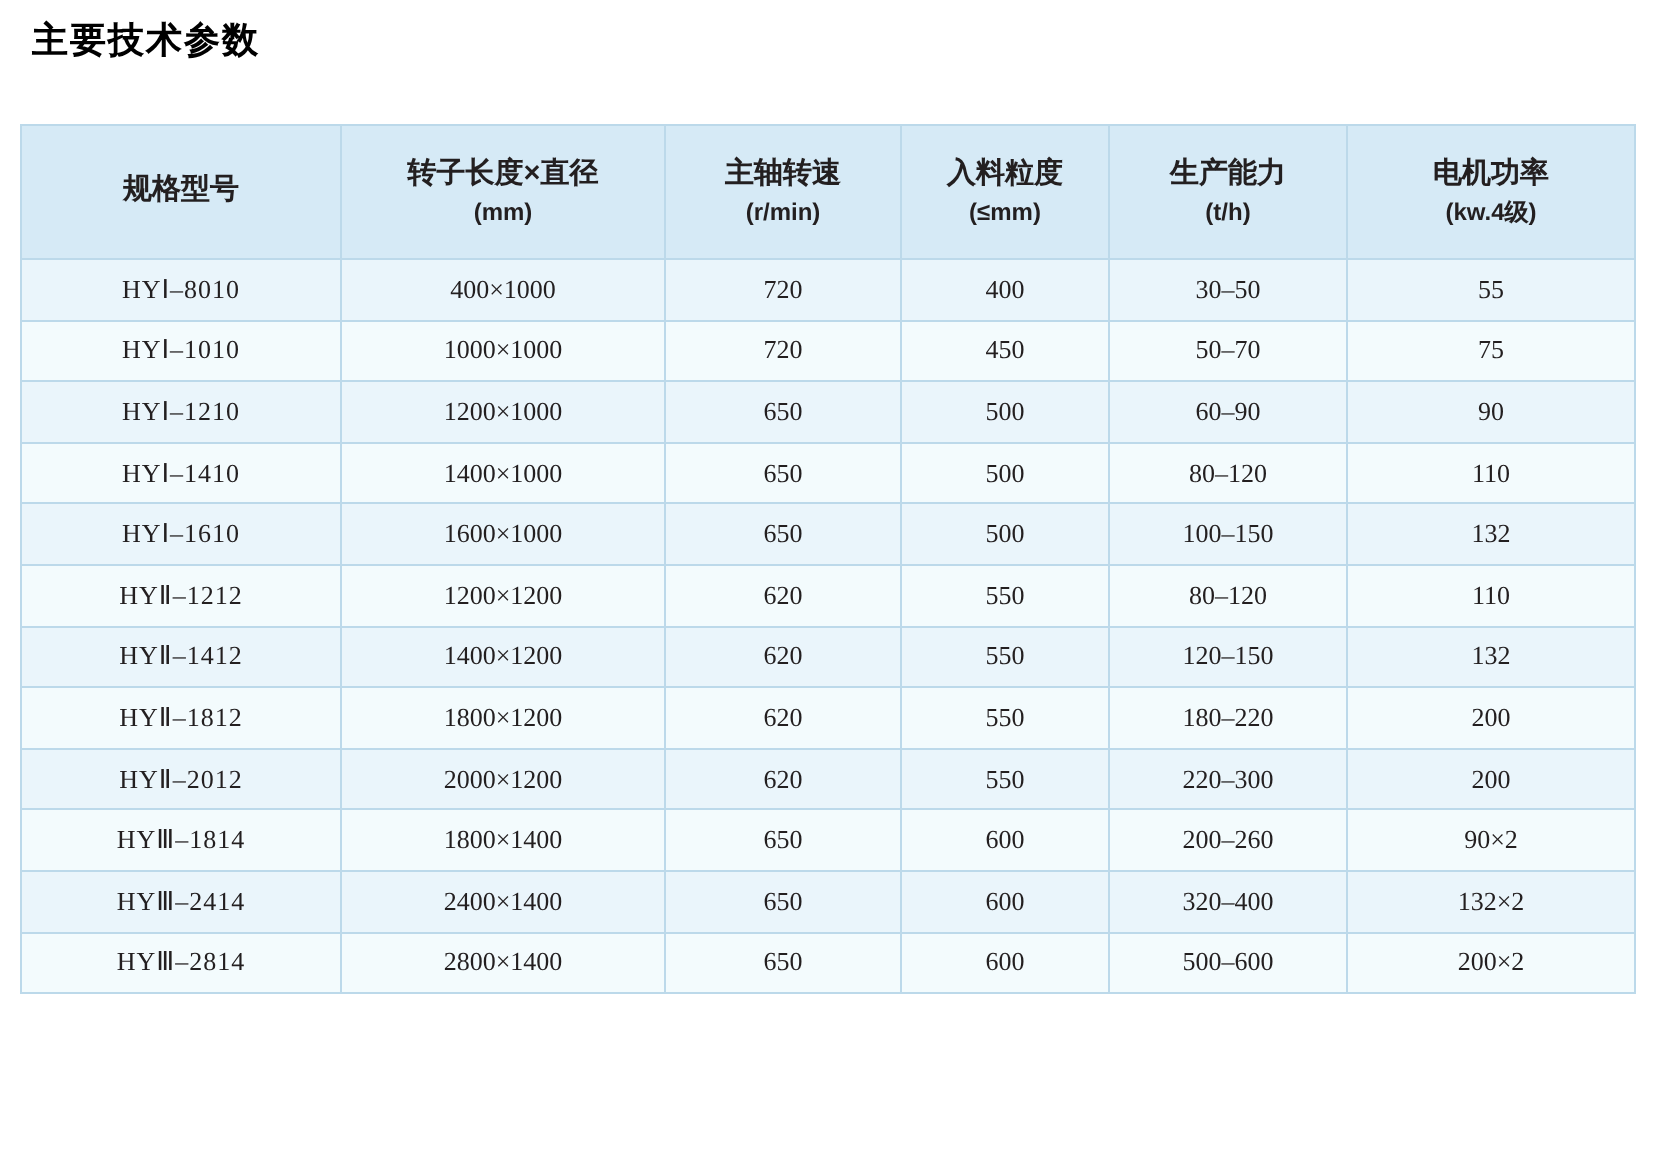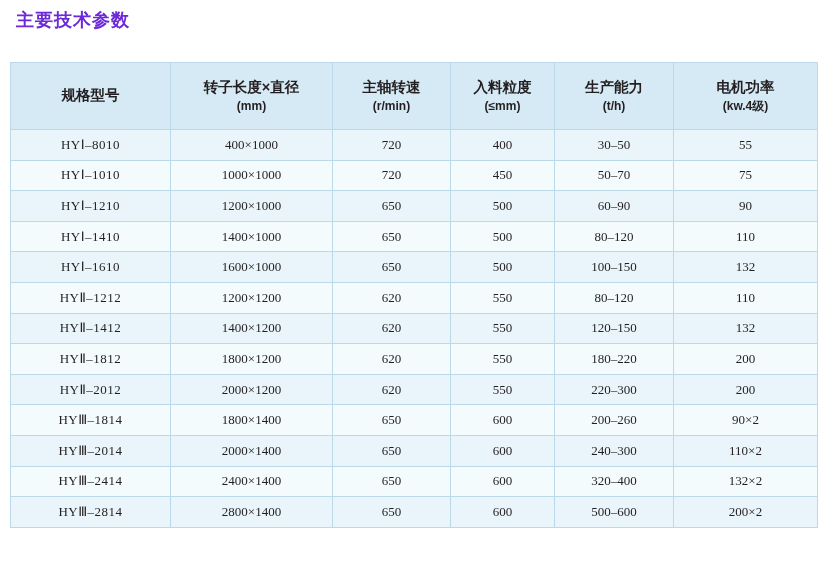--- a/index.html
+++ b/index.html
@@ -18,21 +18,21 @@
     position: relative;
     width: 827px;
     height: 580px;
     box-sizing: border-box;
     padding: 0 10px;
   }
   .page-title {
     font-family: "Liberation Sans", sans-serif;
     font-weight: bold;
     font-size: 18px;
-    color: #6d28d9;
+    color: #000000;
     letter-spacing: 1px;
     padding: 8px 0 10px 6px;
   }
   table.spec-table {
     border-collapse: collapse;
     width: 807px;
     table-layout: fixed;
     font-size: 13px;
     margin-top: 20px;
   }
@@ -197,28 +197,20 @@
       </tr>
       <tr>
         <td class="model">HYⅢ–1814</td>
         <td>1800×1400</td>
         <td>650</td>
         <td>600</td>
         <td>200–260</td>
         <td>90×2</td>
       </tr>
       <tr>
-        <td class="model">HYⅢ–2014</td>
-        <td>2000×1400</td>
-        <td>650</td>
-        <td>600</td>
-        <td>240–300</td>
-        <td>110×2</td>
-      </tr>
-      <tr>
         <td class="model">HYⅢ–2414</td>
         <td>2400×1400</td>
         <td>650</td>
         <td>600</td>
         <td>320–400</td>
         <td>132×2</td>
       </tr>
       <tr>
         <td class="model">HYⅢ–2814</td>
         <td>2800×1400</td>

